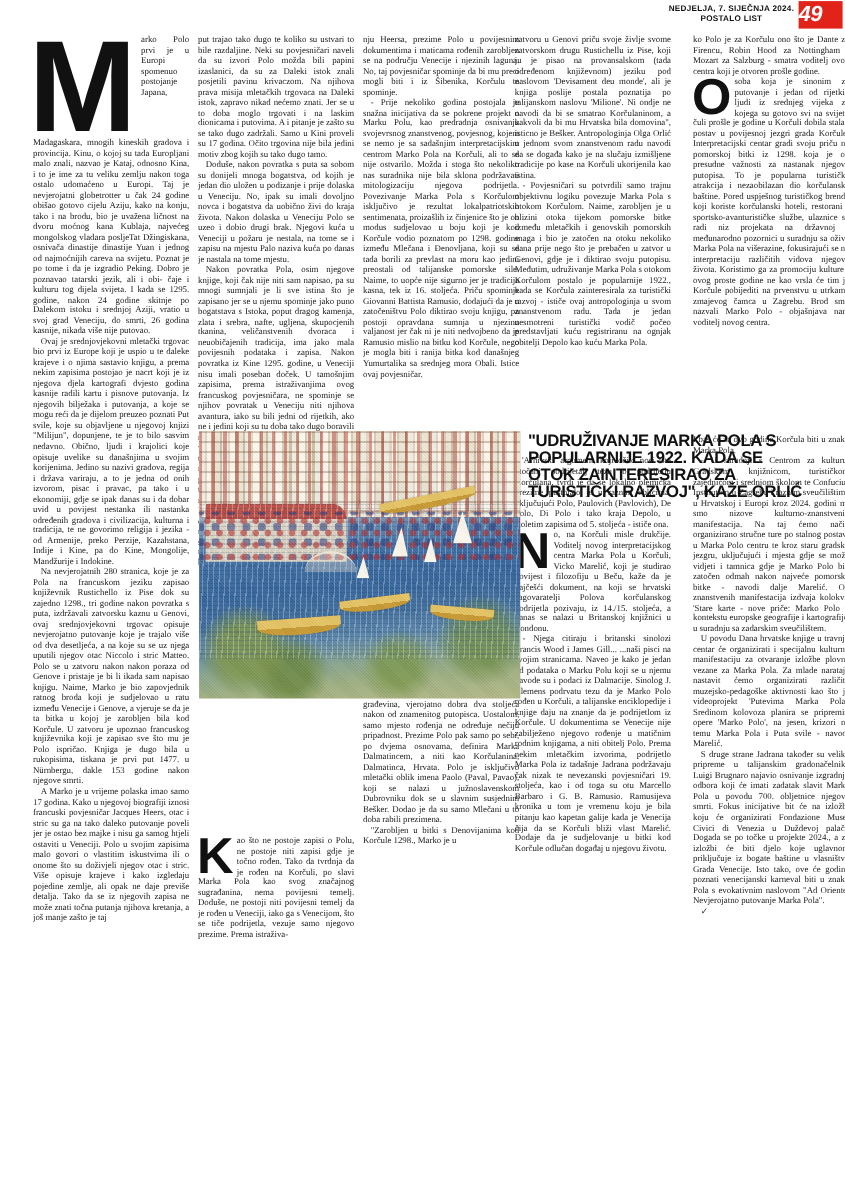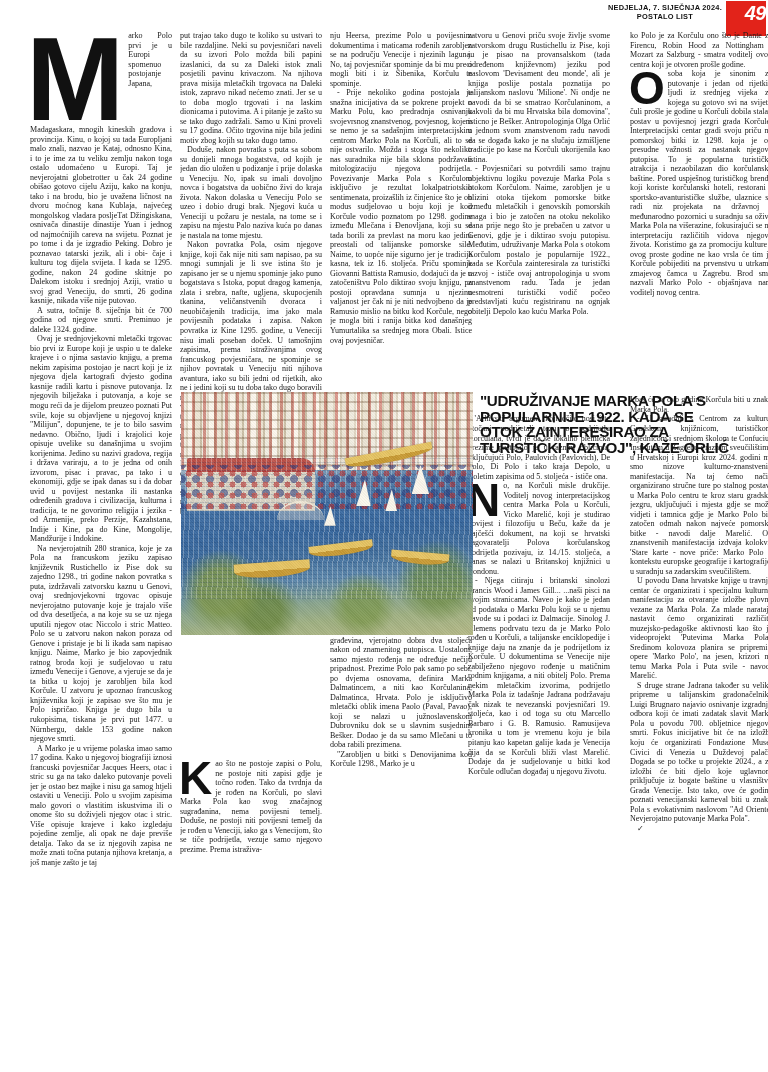--- a/index.html
+++ b/index.html
@@ -40,29 +40,29 @@
     color: #111;
     white-space: nowrap;
     display: block;
   }
   #masthead .mh-paper { margin-top: 1px; }
   #masthead .mh-pageno {
     position: absolute;
     right: 2px;
     top: 1px;
     width: 40px;
-    height: 35px;
+    height: 25px;
     background: #e2231a;
     color: #ffffff;
     font-family: "Liberation Sans", "DejaVu Sans", sans-serif;
     font-weight: bold;
     font-style: italic;
     font-size: 20px;
     line-height: 25px;
-    text-align: right;
+    text-align: left;
     letter-spacing: -0.5px;
     margin-left: 12px;
   }
 
   
   .col {
     position: absolute;
     top: 31px;
     width: 142px;
     height: 1036px;
@@ -268,21 +268,20 @@
 <div id="masthead">
   <div class="mh-lines">
     <span class="mh-date">NEDJELJA, 7. SIJEČNJA 2024.</span>
     <span class="mh-paper">POSTALO LIST</span>
   </div>
   <div class="mh-pageno">49</div>
 </div>
 
 <div class="col" id="col1">
   <p class="body-text dropcap-wrap"><span class="dropcap dc-M">M</span><span>arko Polo prvi je u Europi spomenuo postojanje Japana, Madagaskara, mnogih kineskih gradova i provincija. Kinu, o kojoj su tada Europljani malo znali, nazvao je Kataj, odnosno Kina, i to je ime za tu veliku zemlju nakon toga ostalo udomaćeno u Europi. Taj je nevjerojatni globetrotter u čak 24 godine obišao gotovo cijelu Aziju, kako na konju, tako i na brodu, bio je uvažena ličnost na dvoru moćnog kana Kublaja, najvećeg mongolskog vladara posljeTat Džingiskana, osnivača dinastije dinastije Yuan i jednog od najmoćnijih careva na svijetu. Poznat je po tome i da je izgradio Peking. Dobro je poznavao tatarski jezik, ali i obi- čaje i kulturu tog dijela svijeta. I kada se 1295. godine, nakon 24 godine skitnje po Dalekom istoku i srednjoj Aziji, vratio u svoj grad Veneciju, do smrti, 26 godina kasnije, nikada više nije putovao.</span></p>
-  <p class="body-text">A sutra, točnije 8. siječnja bit će 700 godina od njegove smrti. Preminuo je daleke 1324. godine.</p>
   <p class="body-text">Ovaj je srednjovjekovni mletački trgovac bio prvi iz Europe koji je uspio u te daleke krajeve i o njima sastavio knjigu, a prema nekim zapisima postojao je nacrt koji je iz njegova djela kartografi dvjesto godina kasnije radili kartu i pisnove putovanja. Iz njegovih bilježaka i putovanja, a koje se mogu reći da je dijelom preuzeo poznati Put svile, koje su objavljene u njegovoj knjizi "Milijun", dopunjene, te je to bilo sasvim nedavno. Obično, ljudi i krajolici koje opisuje uvelike su današnjima u svojim korijenima. Jedino su nazivi gradova, regija i država variraju, a to je jedna od onih izvorom, pisac i pravac, pa tako i u ekonomiji, gdje se ipak danas su i da dobar uvid u povijest nestanka ili nastanka određenih gradova i civilizacija, kulturna i tradicija, te ne govorimo religija i jezika - od Armenije, preko Perzije, Kazahstana, Indije i Kine, pa do Kine, Mongolije, Mandžurije i Indokine.</p>
   <p class="body-text">Na nevjerojatnih 280 stranica, koje je za Pola na francuskom jeziku zapisao književnik Rustichello iz Pise dok su zajedno 1298., tri godine nakon povratka s puta, izdržavali zatvorsku kaznu u Genovi, ovaj srednjovjekovni trgovac opisuje nevjerojatno putovanje koje je trajalo više od dva desetljeća, a na koje su se uz njega uputili njegov otac Niccolo i stric Matteo. Polo se u zatvoru nakon nakon poraza od Genove i pristaje je bi li ikada sam napisao knjigu. Naime, Marko je bio zapovjednik ratnog broda koji je sudjelovao u ratu između Venecije i Genove, a vjeruje se da je ta bitka u kojoj je zarobljen bila kod Korčule. U zatvoru je upoznao francuskog književnika koji je zapisao sve što mu je Polo ispričao. Knjiga je dugo bila u rukopisima, tiskana je prvi put 1477. u Nürnbergu, dakle 153 godine nakon njegove smrti.</p>
   <p class="body-text">A Marko je u vrijeme polaska imao samo 17 godina. Kako u njegovoj biografiji iznosi francuski povjesničar Jacques Heers, otac i stric su ga na tako daleko putovanje poveli jer je ostao bez majke i nisu ga samog htjeli ostaviti u Veneciji. Polo u svojim zapisima malo govori o vlastitim iskustvima ili o onome što su doživjeli njegov otac i stric. Više opisuje krajeve i kako izgledaju pojedine zemlje, ali opak ne daje previše detalja. Tako da se iz njegovih zapisa ne može znati točna putanja njihova kretanja, a još manje zašto je taj</p>
 </div>
 
 <div class="col" id="col2">
   <p class="body-text">put trajao tako dugo te koliko su ustvari to bile razdaljine. Neki su povjesničari naveli da su izvori Polo možda bili papini izaslanici, da su za Daleki istok znali posjetili pavinu krivaczom. Na njihova prava misija mletačkih trgovaca na Daleki istok, zapravo nikad nećemo znati. Jer se u to doba moglo trgovati i na laskim dionicama i putovima. A i pitanje je zašto su se tako dugo zadržali. Samo u Kini proveli su 17 godina. Očito trgovina nije bila jedini motiv zbog kojih su tako dugo tamo.</p>
   <p class="body-text">Doduše, nakon povratka s puta sa sobom su donijeli mnoga bogatstva, od kojih je jedan dio uložen u podizanje i prije dolaska u Veneciju. No, ipak su imali dovoljno novca i bogatstva da uobično živi do kraja života. Nakon dolaska u Veneciju Polo se uzeo i dobio drugi brak. Njegovi kuća u Veneciji u požaru je nestala, na tome se i zapisu na mjestu Palo naziva kuća po danas je nastala na tome mjestu.</p>
   <p class="body-text">Nakon povratka Pola, osim njegove knjige, koji čak nije niti sam napisao, pa su mnogi sumnjali je li sve istina što je zapisano jer se u njemu spominje jako puno bogatstava s Istoka, poput dragog kamenja, zlata i srebra, nafte, ugljena, skupocjenih tkanina, veličanstvenih dvoraca i neuobičajenih tradicija, ima jako mala povijesnih podataka i zapisa. Nakon povratka iz Kine 1295. godine, u Veneciji nisu imali poseban doček. U tamošnjim zapisima, prema istraživanjima ovog francuskog povjesničara, ne spominje se njihov povratak u Veneciju niti njihova avantura, iako su bili jedni od rijetkih, ako ne i jedini koji su tu doba tako dugo boravili na Dalekom istoku. Jer trgovinske su se veze Mlečana u to doba nisu usjede bas tako daleke - išle su do Krima i Crnog mora. Danas bi to bila vrlo uzbudljiva pripovijest za puniju novinske stupce. Ipak tako, Polovi nisu zbog toga postali poznate niti osobito uvažene ličnosti u Veneciji. Marko Polo je postao popularan tek dvjestotinjak godina nakon smrti, kada je njegova knjiga postala popularna, a mnoge su pripovijesti iz knjige kasnije romansirane. Nastale su brojne legende i bajke.</p>
   <div class="spacer" style="height:243px"></div>

